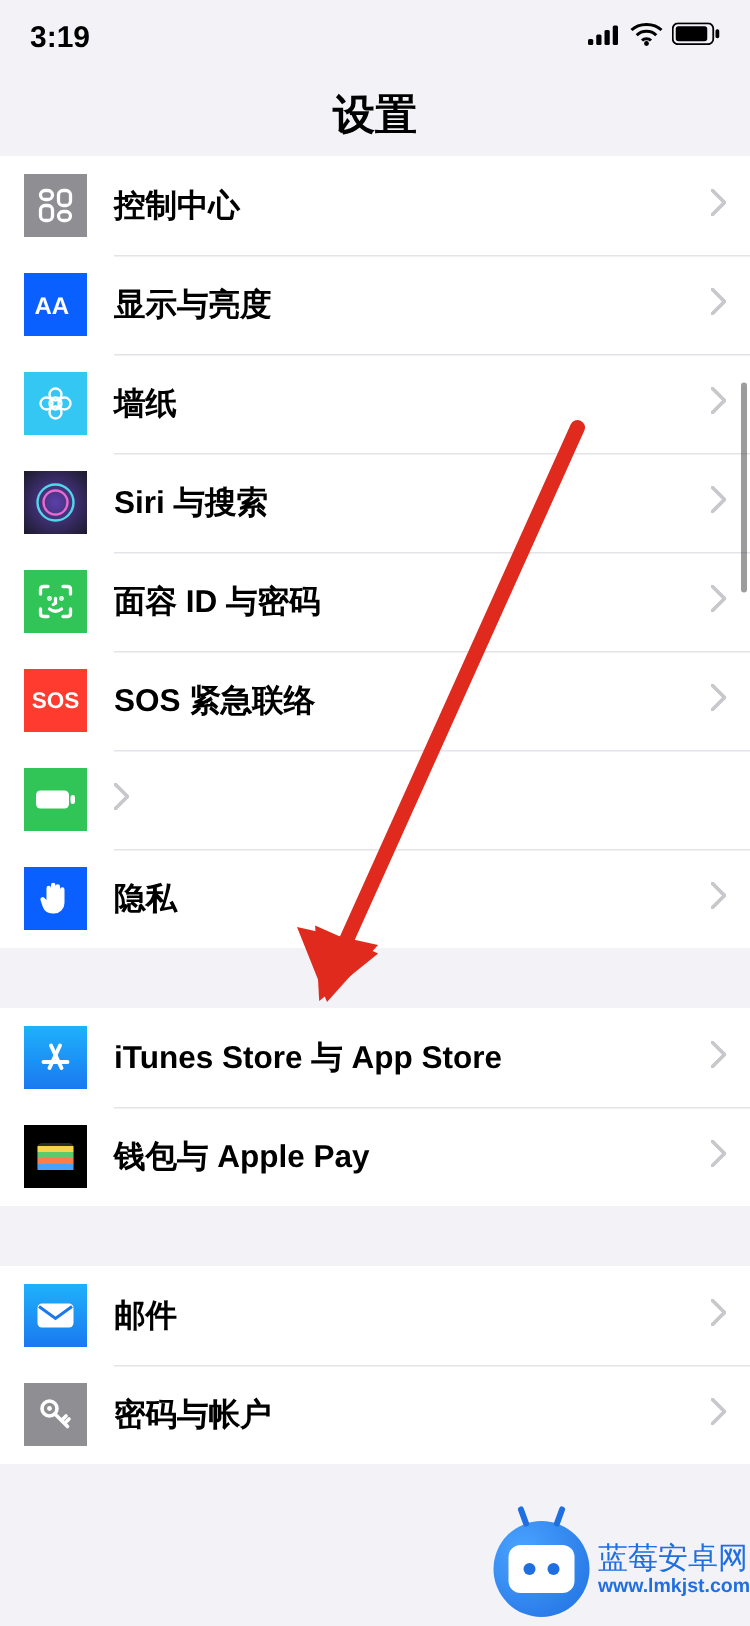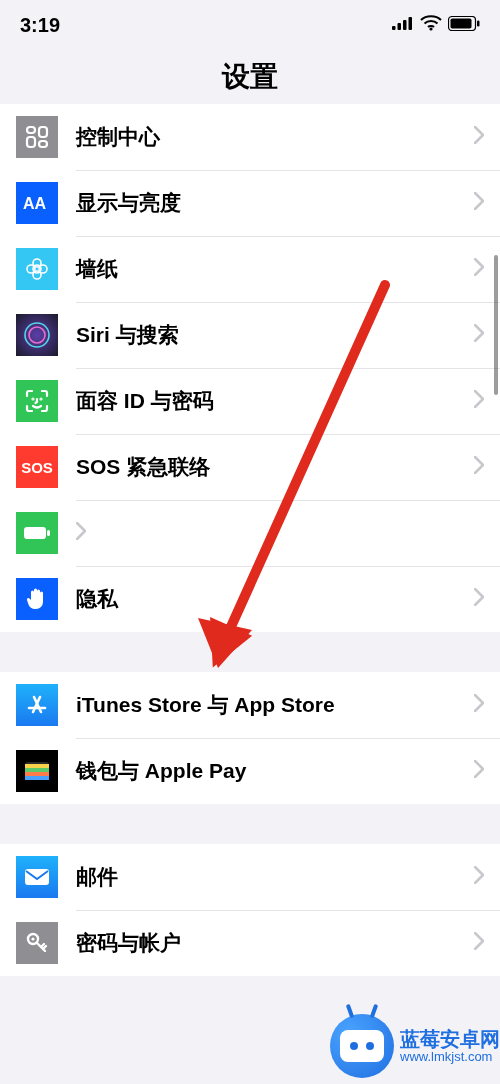--- a/index.html
+++ b/index.html
@@ -86,22 +86,22 @@
     top: -10px; border-radius: 2px;
   }
   .watermark-antenna.l { left: 18px; transform: rotate(-20deg); }
   .watermark-antenna.r { right: 18px; transform: rotate(20deg); }
   .watermark-face {
     width: 44px; height: 32px; background: #fff; border-radius: 8px;
     display: flex; align-items: center; justify-content: center; gap: 8px;
   }
   .watermark-eye { width: 8px; height: 8px; background: #1f6fe0; border-radius: 50%; }
   .watermark-text { display: flex; flex-direction: column; line-height: 1.1; }
-  .watermark-text .t1 { font-size: 20px; font-weight: 700; color: #1f6fe0; }
-  .watermark-text .t2 { font-size: 13px; color: #1f6fe0; }
+  .watermark-text .t1 { font-size: 20px; font-weight: 400; color: #1f6fe0; }
+  .watermark-text .t2 { font-size: 13px; color: #1f6fe0; font-weight: bold; }
 </style>
 </head>
 <body>
 
 <div class="screen">
 
   <div class="status-bar">
     <div class="status-time">3:19</div>
     <div class="status-right">
       <span>

